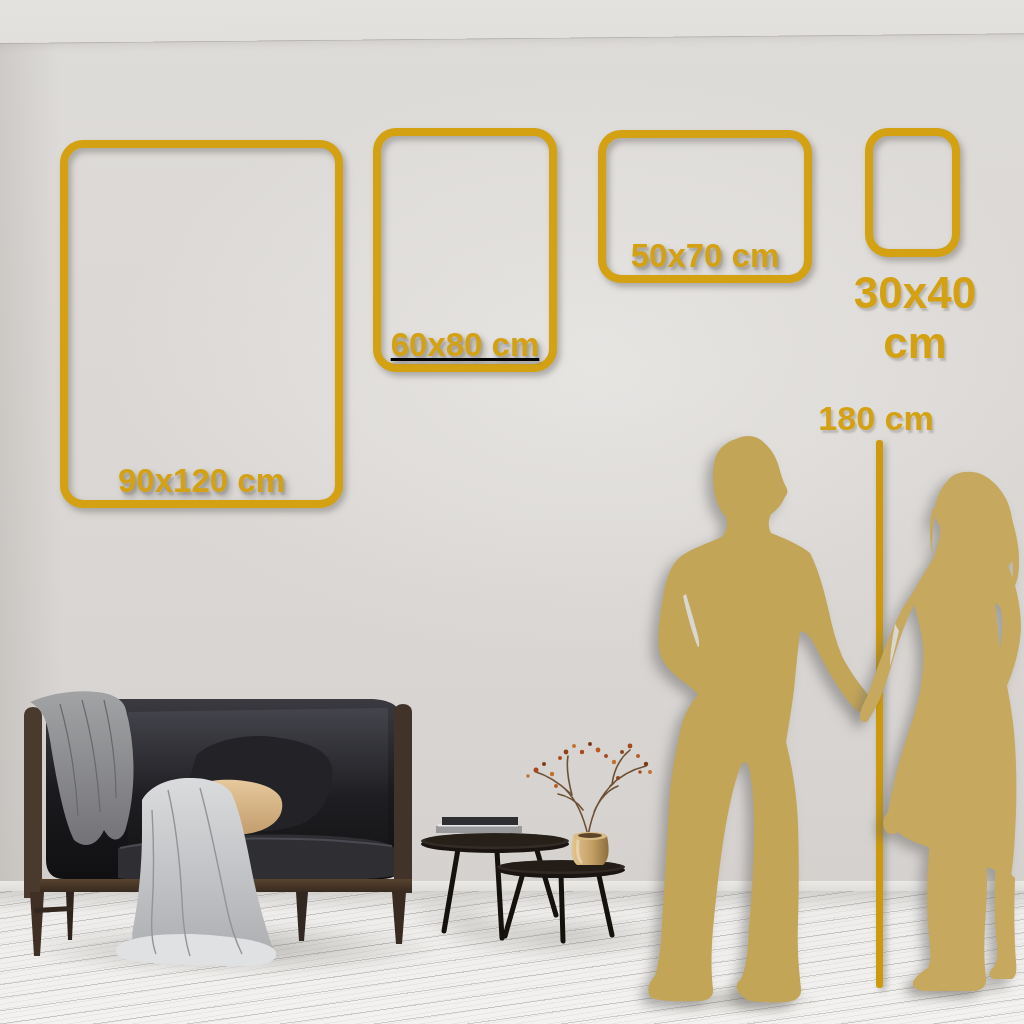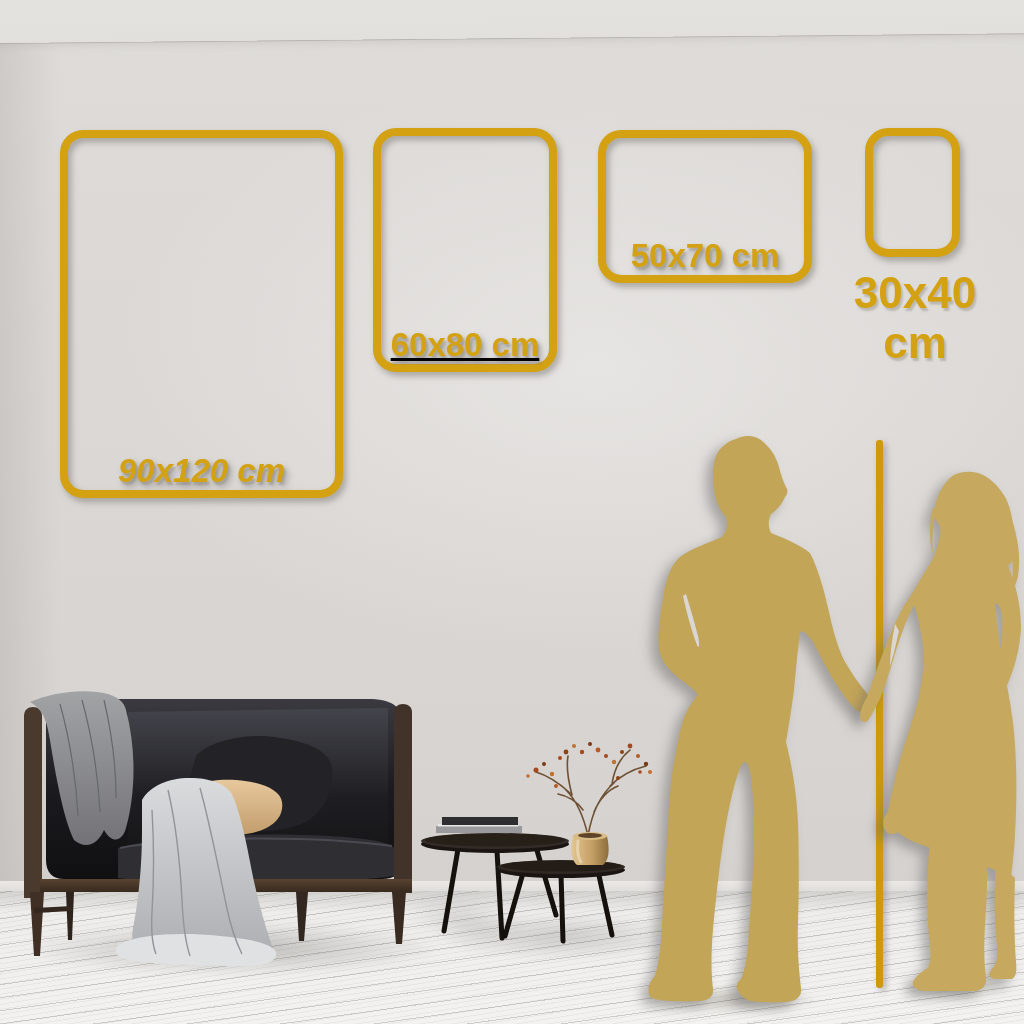--- a/index.html
+++ b/index.html
@@ -32,21 +32,21 @@
   }
   .frame{
     position:absolute;border:8px solid #D3A112;border-radius:23px;
     display:flex;align-items:flex-end;justify-content:center;
     filter:drop-shadow(3px 4px 3px rgba(118,115,110,0.55));
   }
   .frame-label{
     color:#D3A112;font-weight:700;font-size:33px;white-space:nowrap;
     text-shadow:2px 3px 2px rgba(120,115,105,0.35);
   }
-  .frame-90x120{left:60px;top:130px;width:267px;height:352px;font-style:italic;}
+  .frame-90x120{left:60px;top:140px;width:267px;height:352px;}
   .frame-60x80{left:373px;top:128px;width:168px;height:228px;text-decoration:underline;}
   .frame-50x70{left:598px;top:130px;width:198px;height:137px;}
   .frame-30x40{left:865px;top:128px;width:79px;height:113px;}
   .label-30x40{
     position:absolute;left:830px;top:268px;width:170px;text-align:center;
     color:#D3A112;font-weight:700;font-size:44px;
     text-shadow:2px 3px 2px rgba(120,115,105,0.35);
   }
   .height-label{
     position:absolute;left:796px;top:399px;width:160px;text-align:center;
@@ -92,20 +92,21 @@
   </div>
   <div class="frame frame-60x80">
     <span class="frame-label">60x80 cm</span>
   </div>
   <div class="frame frame-50x70">
     <span class="frame-label">50x70 cm</span>
   </div>
   <div class="frame frame-30x40"></div>
   <div class="label-30x40">30x40 cm</div>
 
+  <div class="height-label">180 cm</div>
   <div class="height-line"></div>
 
   <svg class="sofa-svg" style="left:15px;top:685px;" width="405" height="295" viewBox="15 685 405 295">
     <defs>
       <linearGradient id="sofagrad" x1="0" y1="699" x2="0" y2="879" gradientUnits="userSpaceOnUse">
         <stop offset="0" stop-color="#3A3A40"></stop>
           <stop offset="0.5" stop-color="#1B1B1F"></stop>
           <stop offset="1" stop-color="#101012"></stop>
       </linearGradient>
       <linearGradient id="innergrad" x1="0" y1="708" x2="0" y2="858" gradientUnits="userSpaceOnUse">

